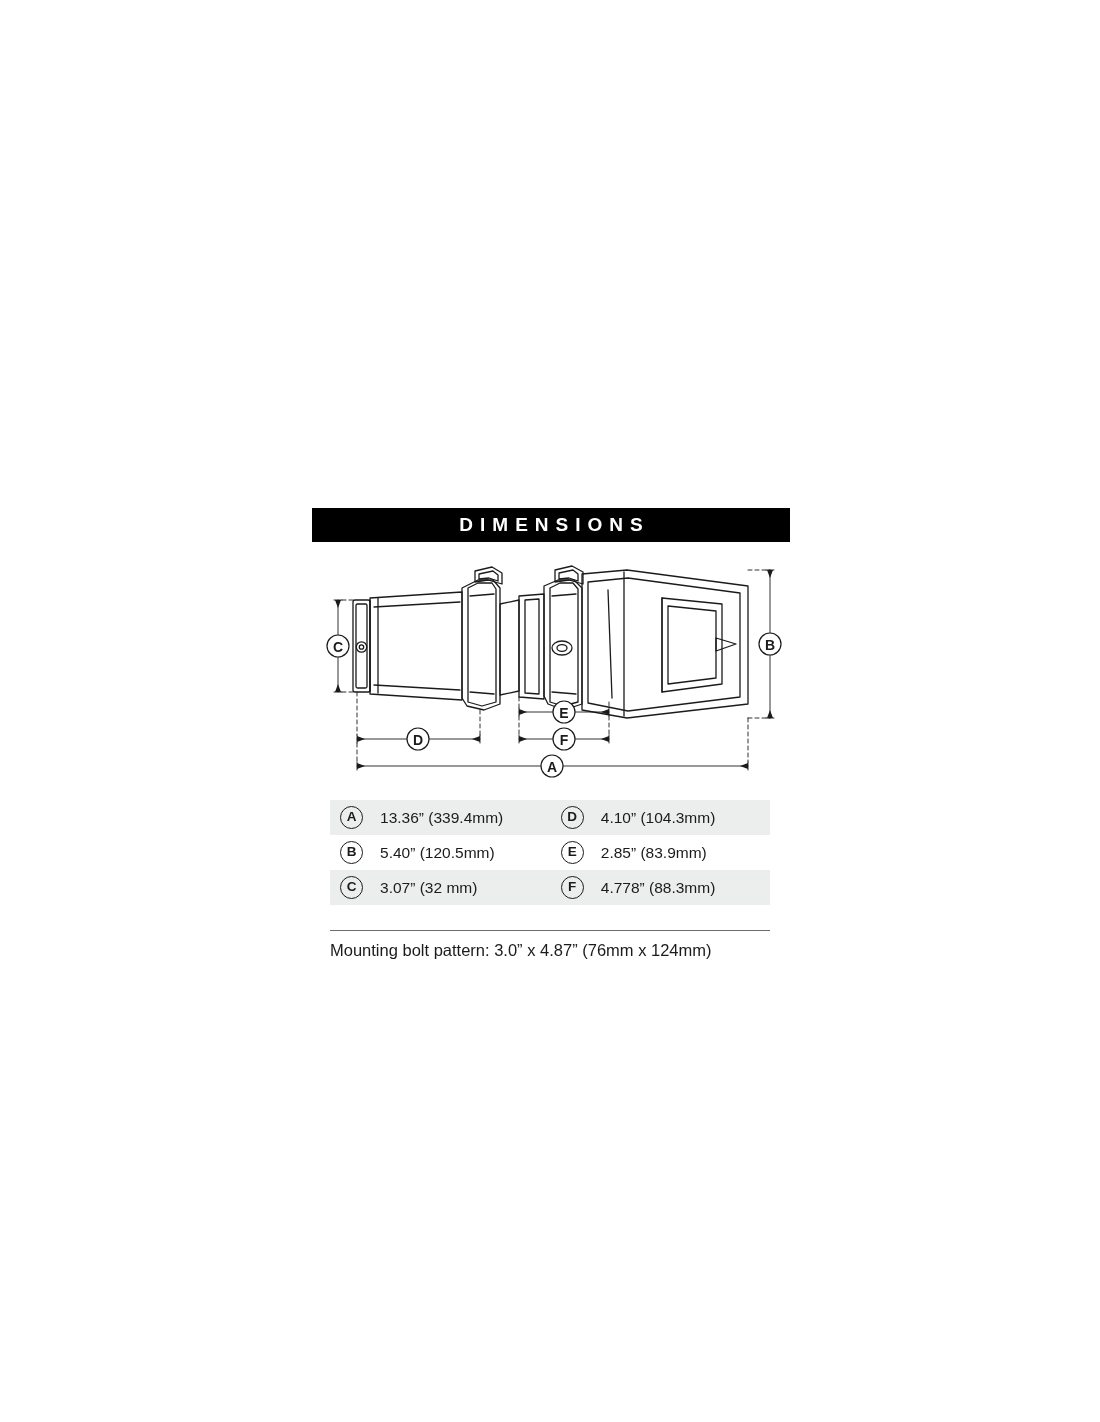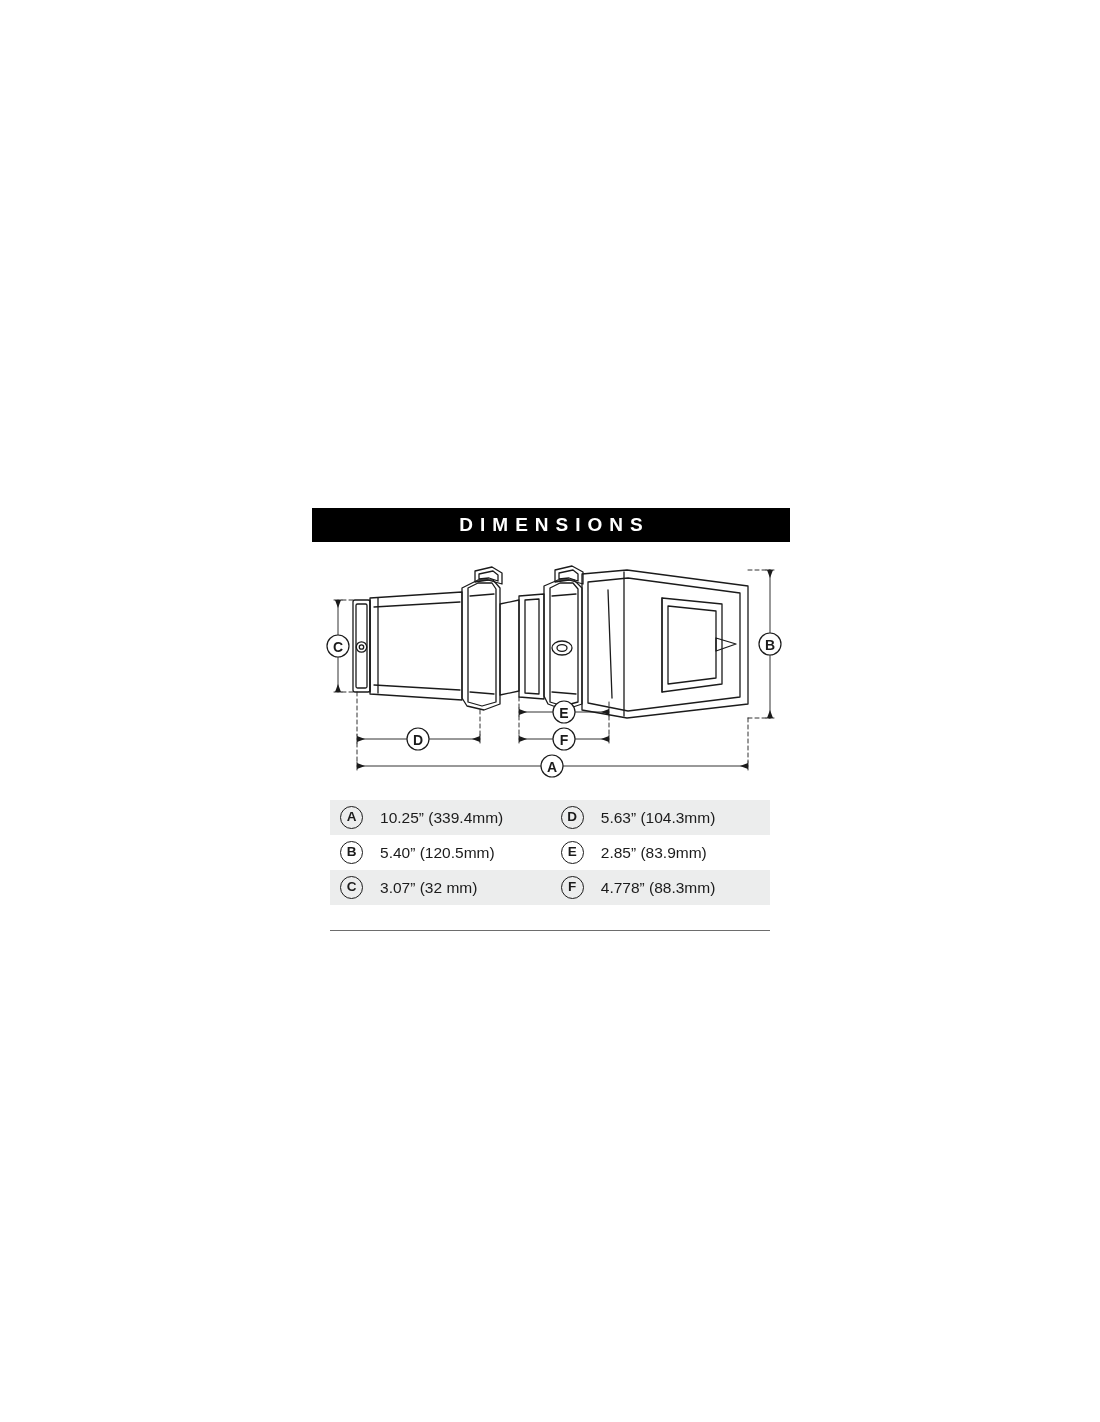--- a/index.html
+++ b/index.html
@@ -248,25 +248,25 @@
       </g>
     </svg>
   </div>
 
   <table class="dim-table">
     <tbody>
       <tr class="shaded">
         <td class="keycell">
           <span class="keybadge">A</span>
         </td>
-        <td class="valcell">10.25” (339.4mm)</td>
+        <td class="valcell">13.36” (339.4mm)</td>
         <td class="keycell">
           <span class="keybadge">D</span>
         </td>
-        <td class="valcell">5.63” (104.3mm)</td>
+        <td class="valcell">4.10” (104.3mm)</td>
       </tr>
       <tr>
         <td class="keycell">
           <span class="keybadge">B</span>
         </td>
         <td class="valcell">5.40” (120.5mm)</td>
         <td class="keycell">
           <span class="keybadge">E</span>
         </td>
         <td class="valcell">2.85” (83.9mm)</td>
@@ -279,14 +279,15 @@
         <td class="keycell">
           <span class="keybadge">F</span>
         </td>
         <td class="valcell">4.778” (88.3mm)</td>
       </tr>
     </tbody>
   </table>
 
   <div class="divider"></div>
 
+  <div class="note">Mounting bolt pattern: 3.0” x 4.87” (76mm x 124mm)</div>
 
 </div>
 
 </body></html>

